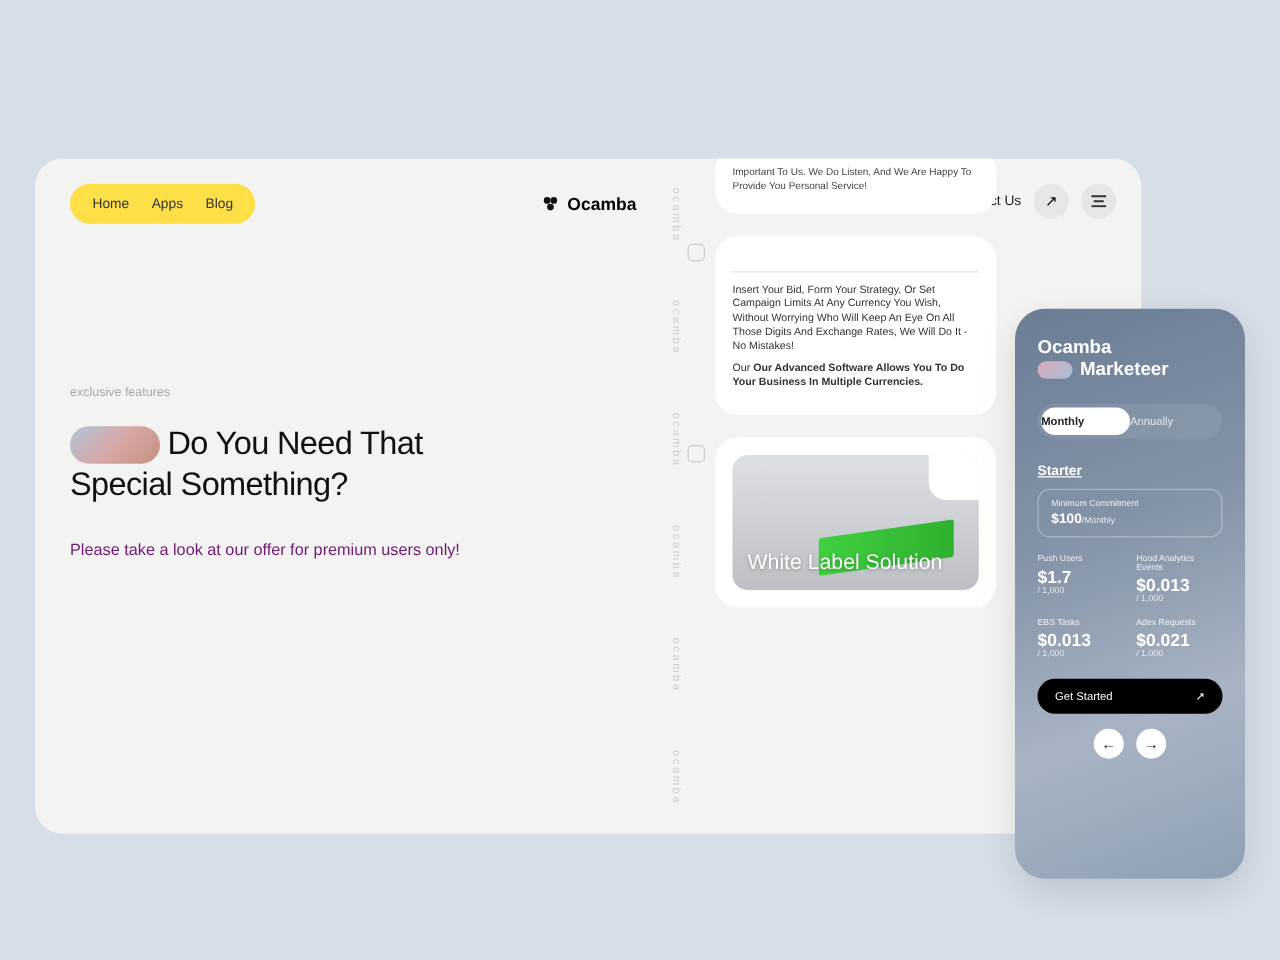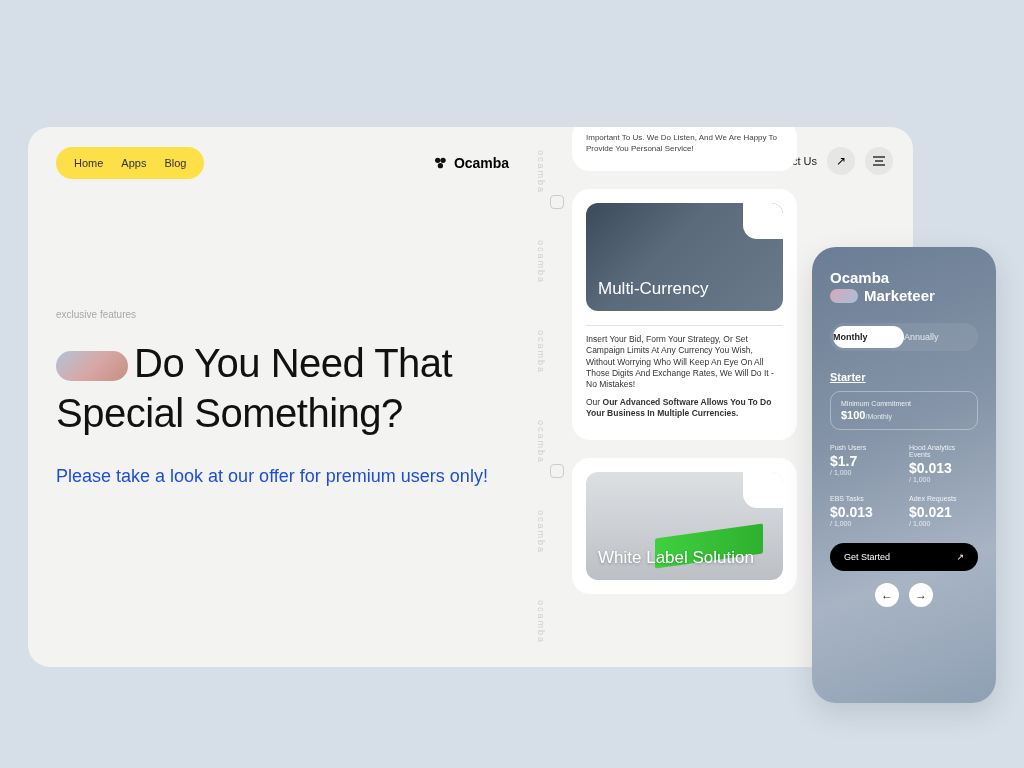--- a/index.html
+++ b/index.html
@@ -73,39 +73,39 @@
 .hero {
   padding: 110px 0 0 28px;
   width: 470px;
 }
 .eyebrow {
   font-size: 10px;
   color: #a8a8a6;
   margin-bottom: 18px;
 }
 .headline {
-  font-size: 40px;
+  font-size: 26px;
   font-weight: 500;
   line-height: 1.25;
   color: #111;
   letter-spacing: -0.5px;
   margin-bottom: 28px;
 }
 .headline-icon {
   display: inline-block;
   width: 72px;
   height: 30px;
   border-radius: 16px;
   background: linear-gradient(135deg, #b0c4d6 0%, #d8a8a8 50%, #c49080 100%);
   vertical-align: middle;
   margin-right: 6px;
 }
 .subhead {
-  font-size: 18px;
-  color: #1d4ed8;
+  font-size: 13px;
+  color: #701a75;
 }
 .vtext {
   position: absolute;
   left: 499px;
   top: 0;
   width: 28px;
   height: 100%;
   display: flex;
   flex-direction: column;
   align-items: center;
@@ -327,24 +327,20 @@
   </div>
 
   <div class="cards-col">
 
     <div class="card" style="padding-bottom:16px;">
       <p class="card-top-text">Important To Us. We Do Listen, And We Are Happy To Provide You Personal Service!</p>
     </div>
 
     <div class="card">
       <div class="mini-icon"></div>
-      <div class="card-img multi">
-        <div class="cutout"></div>
-        <div class="card-title-in-img">Multi-Currency</div>
-      </div>
       <div class="card-body-text">
         <hr class="hr-thin">
         <p>Insert Your Bid, Form Your Strategy, Or Set Campaign Limits At Any Currency You Wish, Without Worrying Who Will Keep An Eye On All Those Digits And Exchange Rates, We Will Do It - No Mistakes!</p>
         <p><span>Our </span><span class="bold">Our Advanced Software Allows You To Do Your Business In Multiple Currencies.</span></p>
       </div>
     </div>
 
     <div class="card">
       <div class="mini-icon"></div>
       <div class="card-img white-label">

